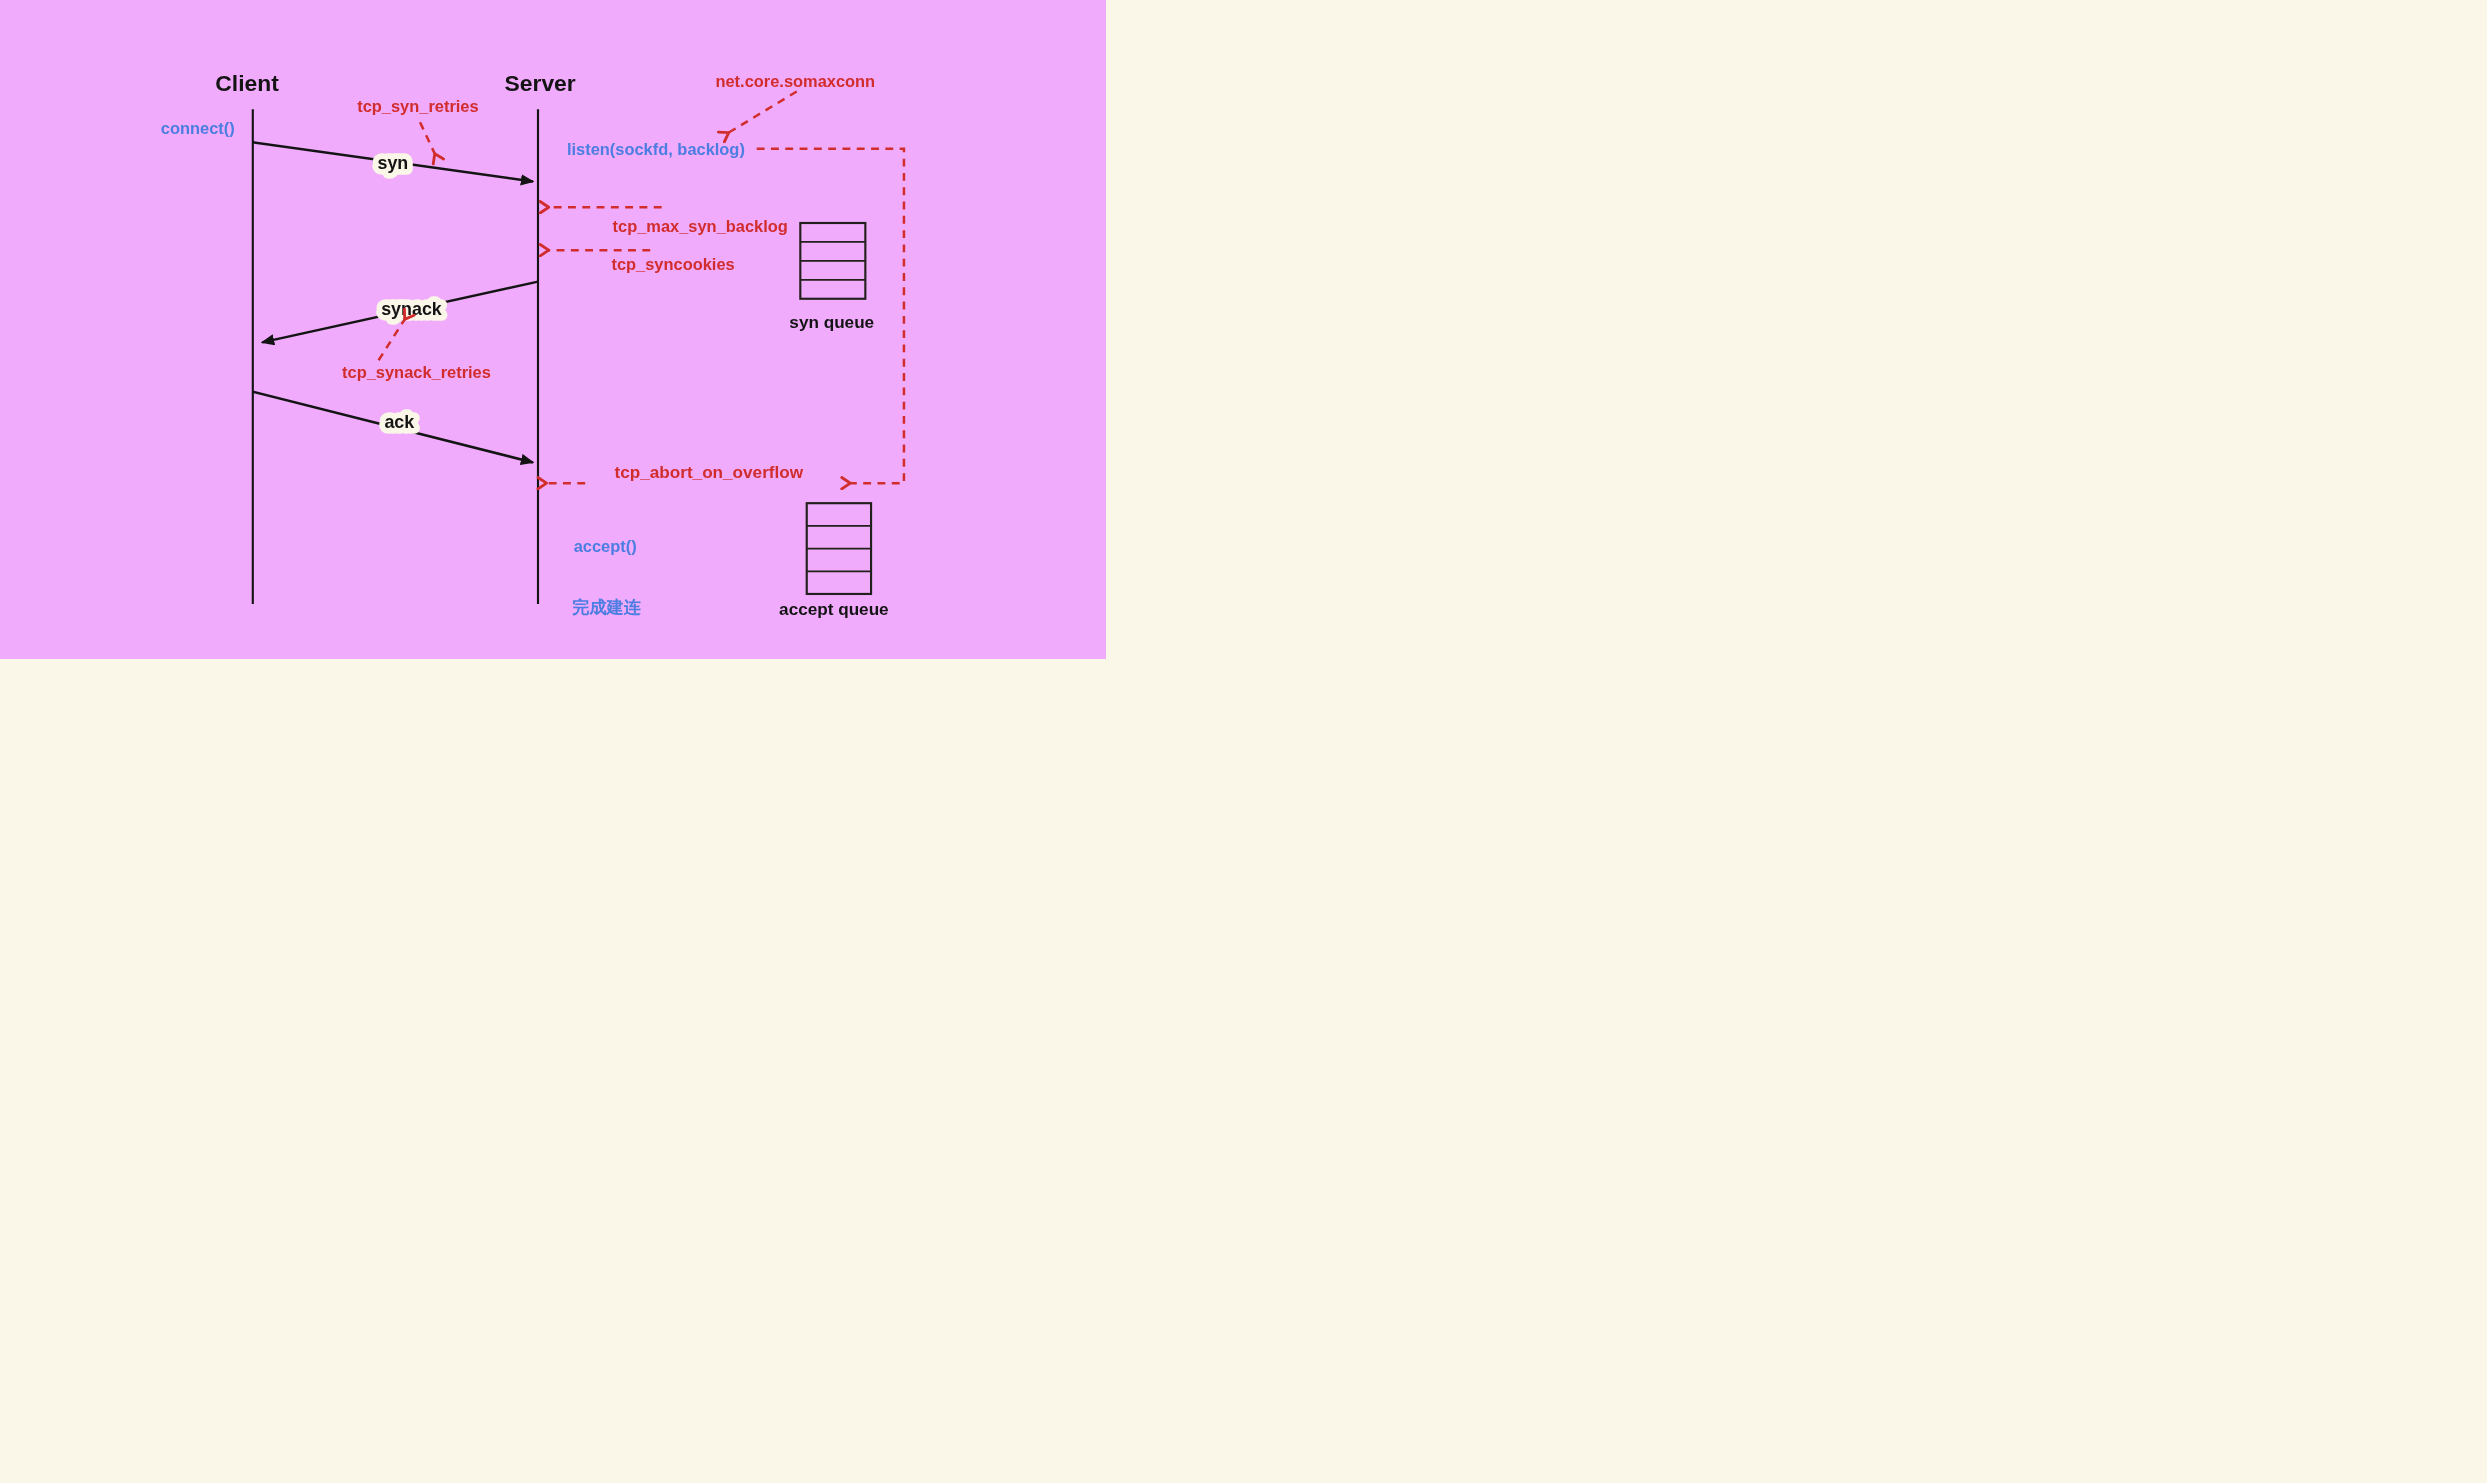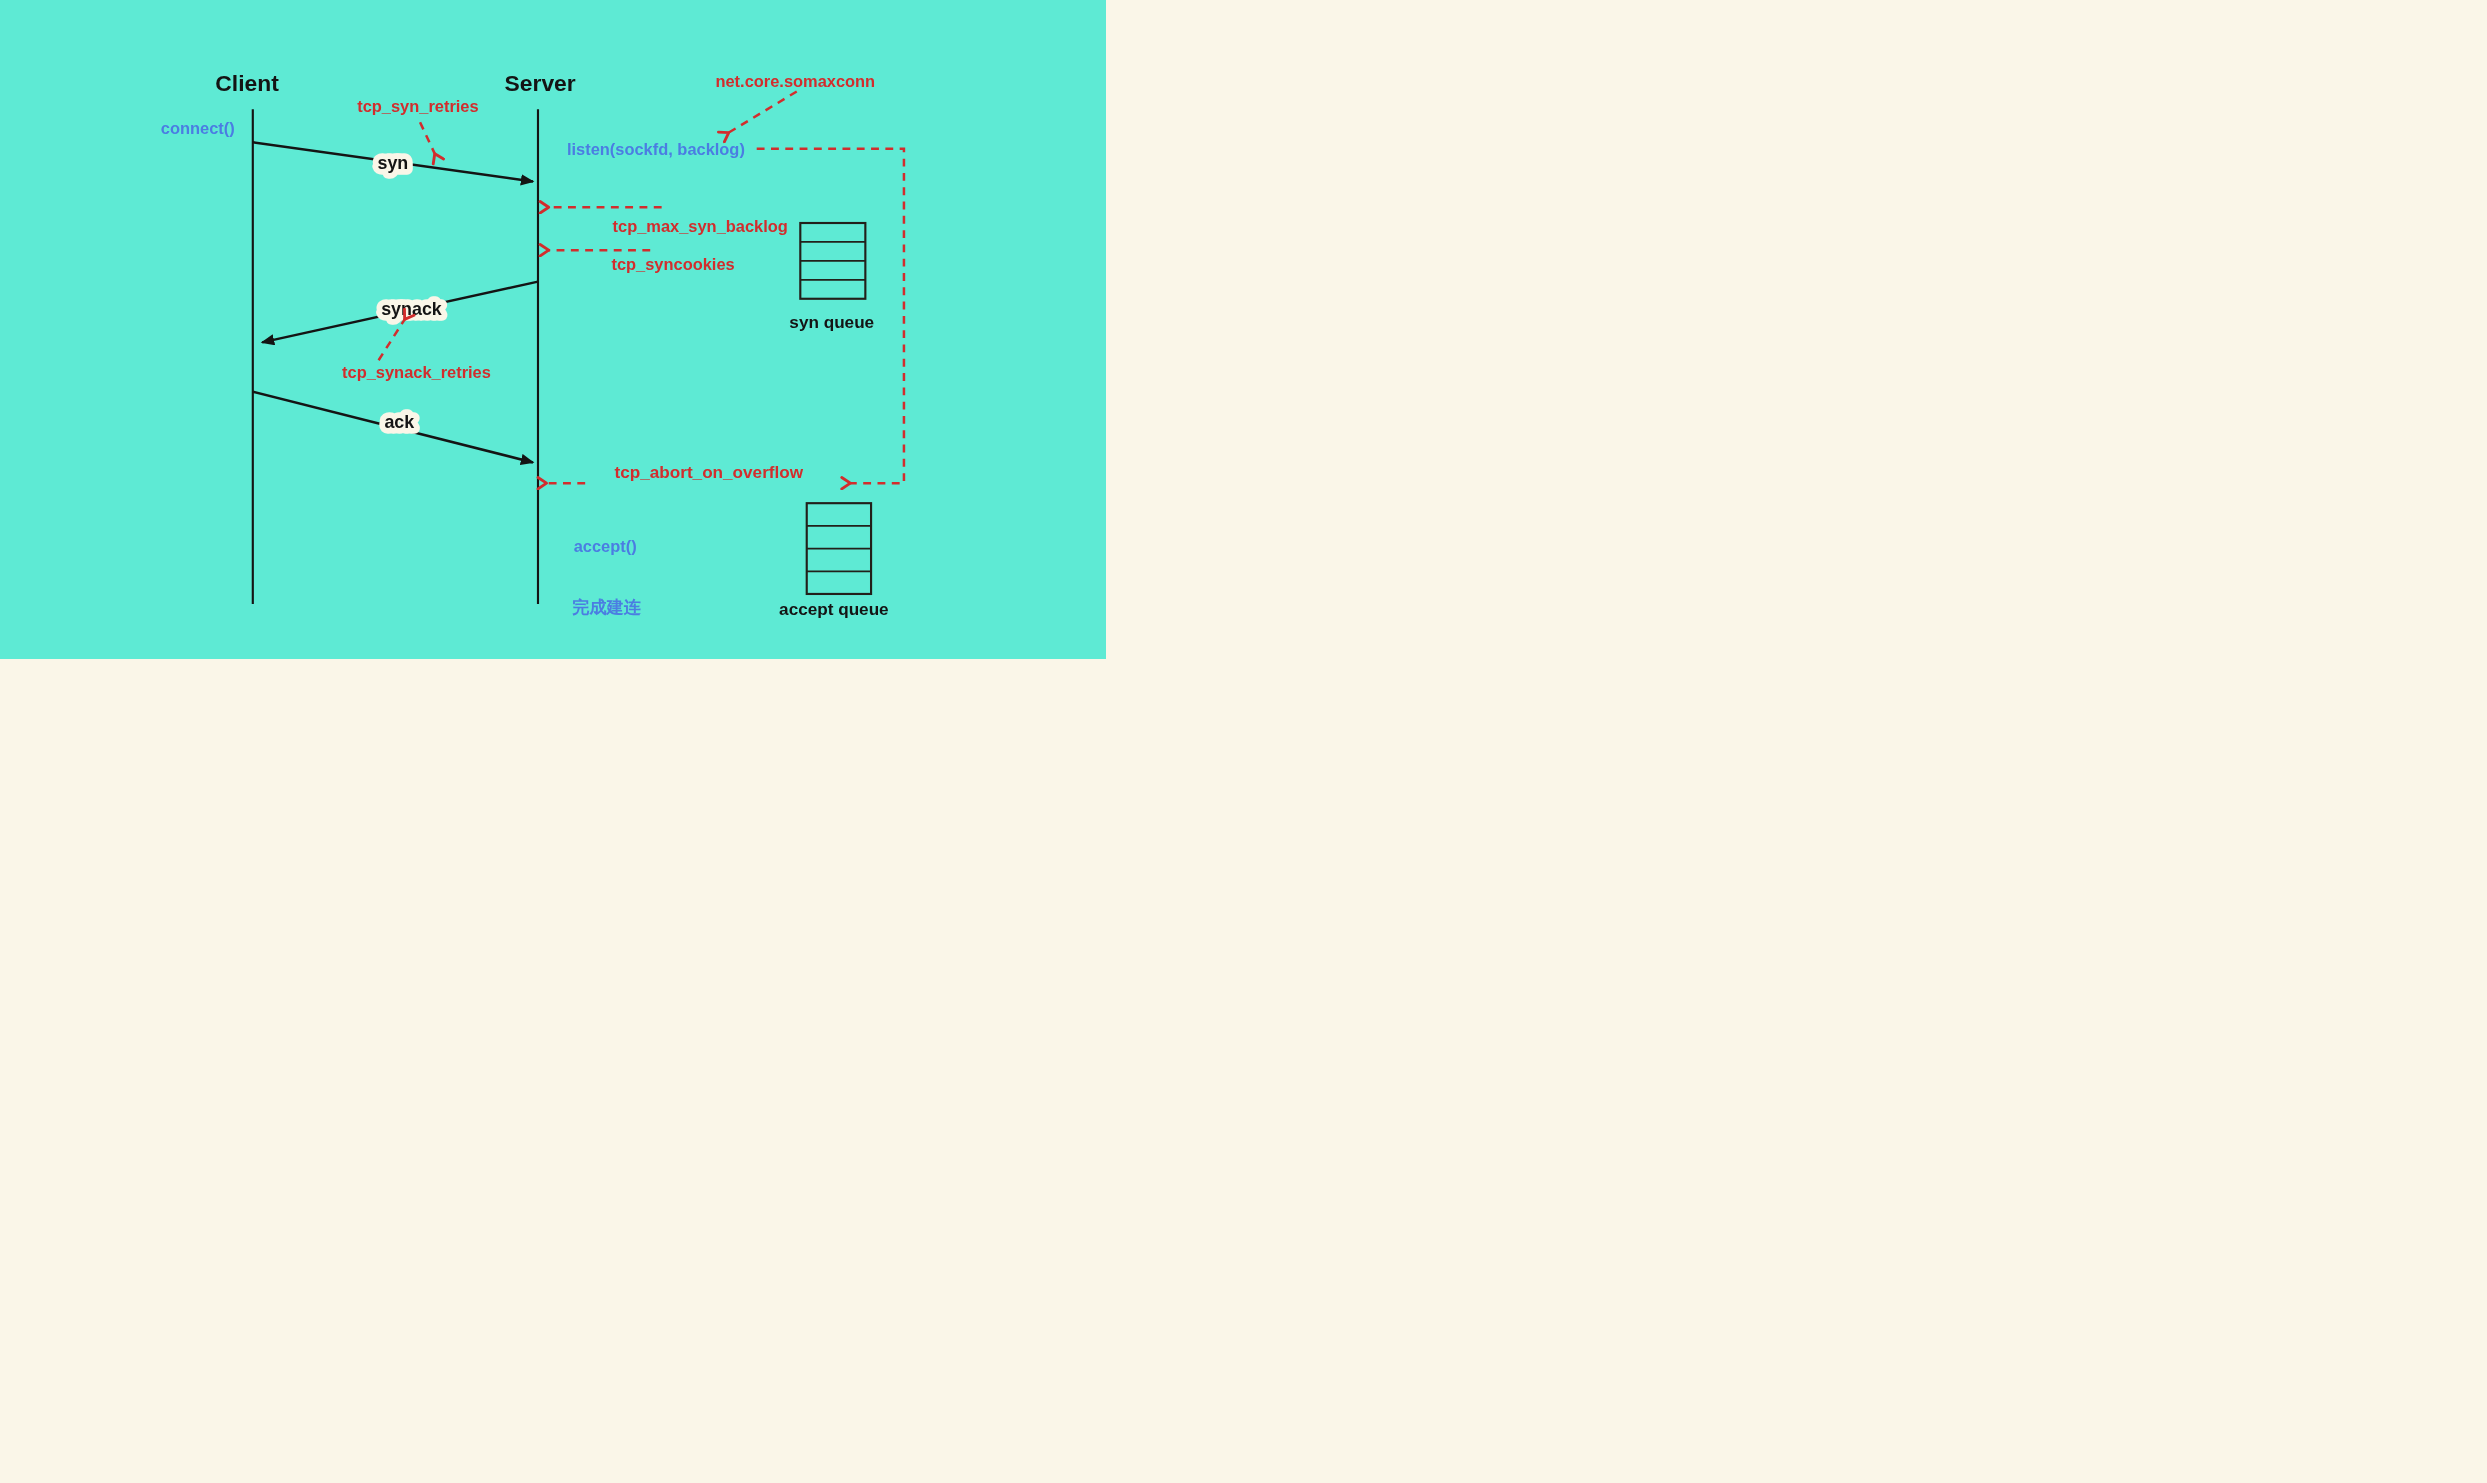--- a/index.html
+++ b/index.html
@@ -4,21 +4,21 @@
 <style>
   html, body { margin: 0; padding: 0; }
   body {
     font-family: "Liberation Sans", sans-serif;
     background: #faf6e8;
   }
   .stage {
     position: relative;
     width: 1106px;
     height: 659px;
-    background: #5eead4;
+    background: #f0abfc;
     overflow: hidden;
   }
   svg { display: block; }
   text {
     font-family: "Liberation Sans", "DejaVu Sans", sans-serif;
     font-weight: bold;
   }
   .actor-title { font-size: 32px; fill: #141414; }
   .msg-label {
     font-size: 25px; fill: #141414;

